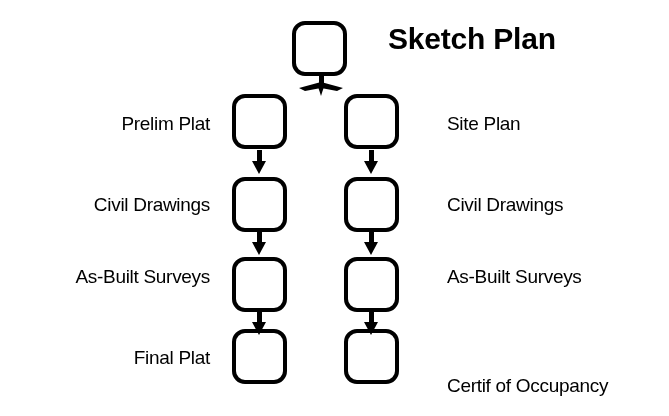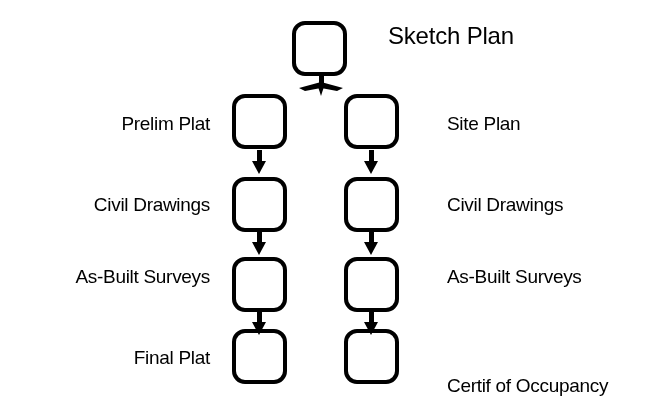--- a/index.html
+++ b/index.html
@@ -18,22 +18,22 @@
     height: 416px;
     background: #ffffff;
     overflow: hidden;
   }
 
   
   .title {
     position: absolute;
     left: 388px;
     top: 24px;
-    font-size: 24px;
-    font-weight: normal;
+    font-size: 30px;
+    font-weight: bold;
     letter-spacing: -0.2px;
     color: #000000;
     white-space: nowrap;
     line-height: 1;
   }
 
   
   .node-box {
     position: absolute;
     width: 55px;

